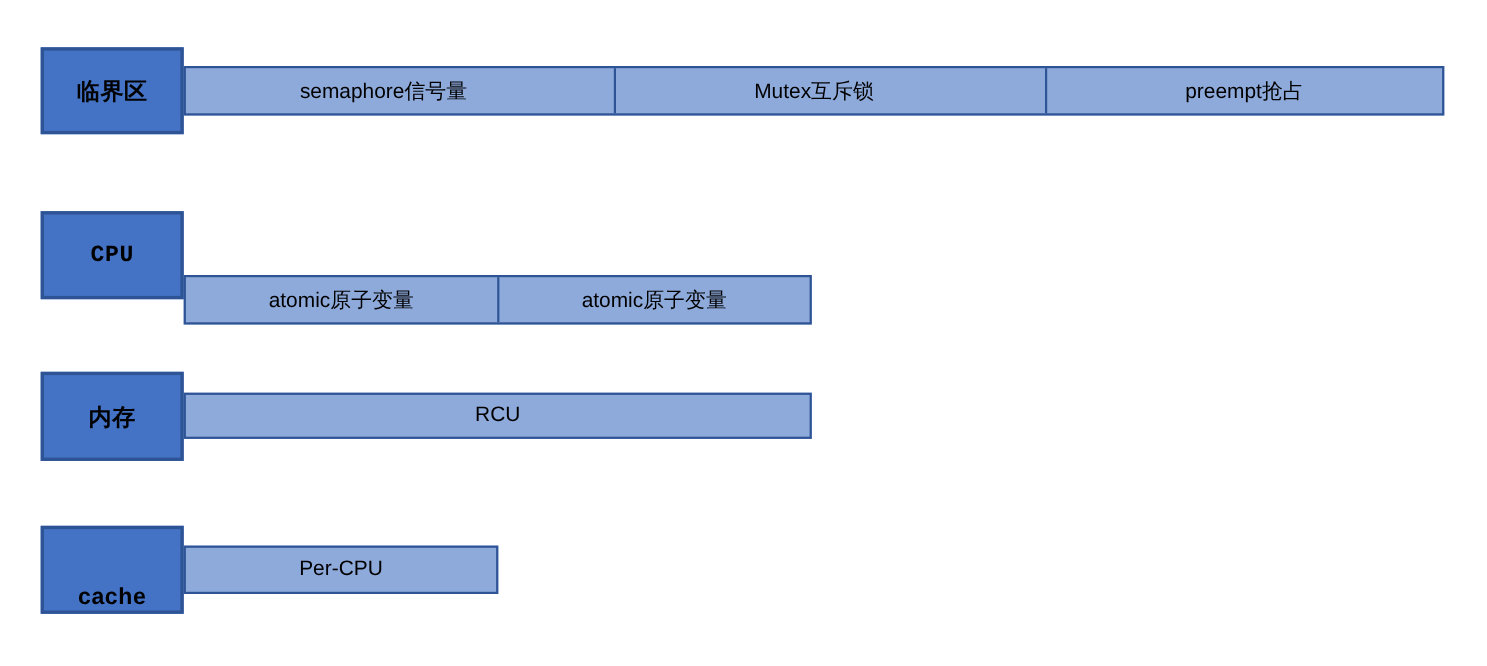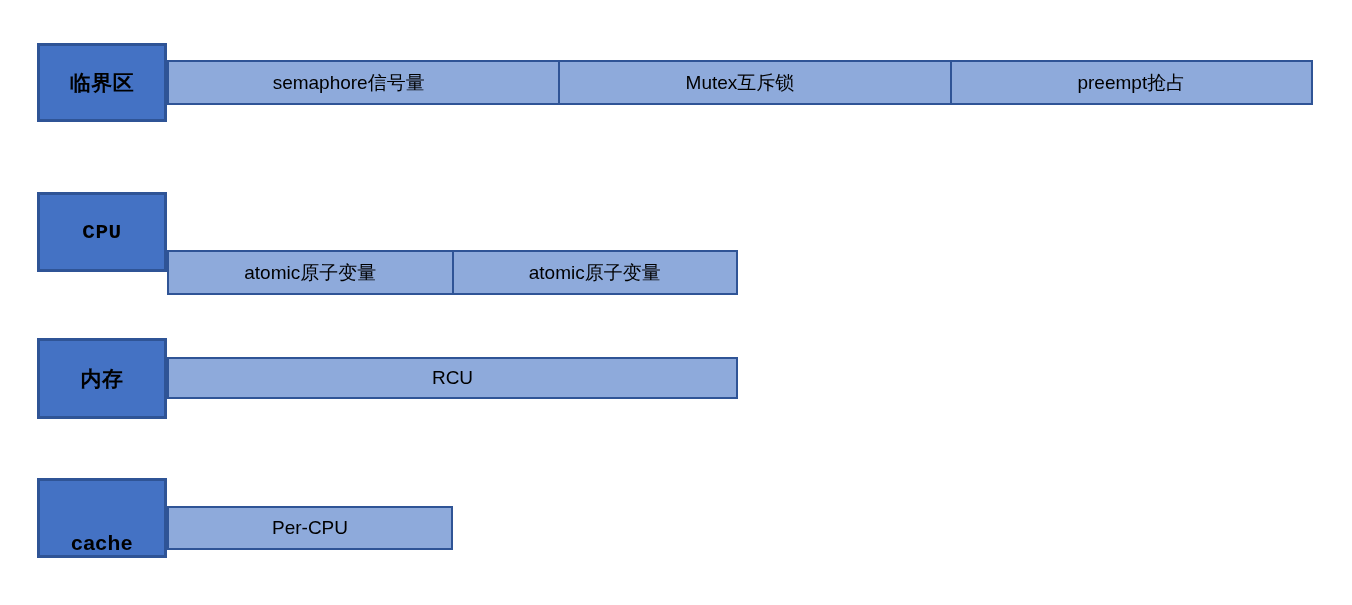--- a/index.html
+++ b/index.html
@@ -62,21 +62,21 @@
   #row-cpu { top: 192px; }
   #row-cpu .header-box { height: 80px; font-family: Liberation Mono, monospace; }
   #row-cpu .bar { left: 130px; top: 18px; width: 571px; height: 45px; margin-top: 40px; }
 
   #row-memory { top: 338px; }
   #row-memory .header-box { height: 81px; font-family: Liberation Serif, serif; }
   #row-memory .bar { left: 130px; top: 19px; width: 571px; height: 42px; }
 
   #row-cache { top: 478px; }
   #row-cache .header-box { height: 80px; align-items: flex-end; }
-  #row-cache .bar { left: 130px; top: 28px; width: 286px; height: 44px; }
+  #row-cache .bar { left: 130px; top: 18px; width: 286px; height: 44px; }
 </style>
 </head>
 <body>
 
 <div class="row" id="row-critical-section">
   <div class="header-box">
     <span>临界区</span>
   </div>
   <div class="bar">
     <div class="segment">

